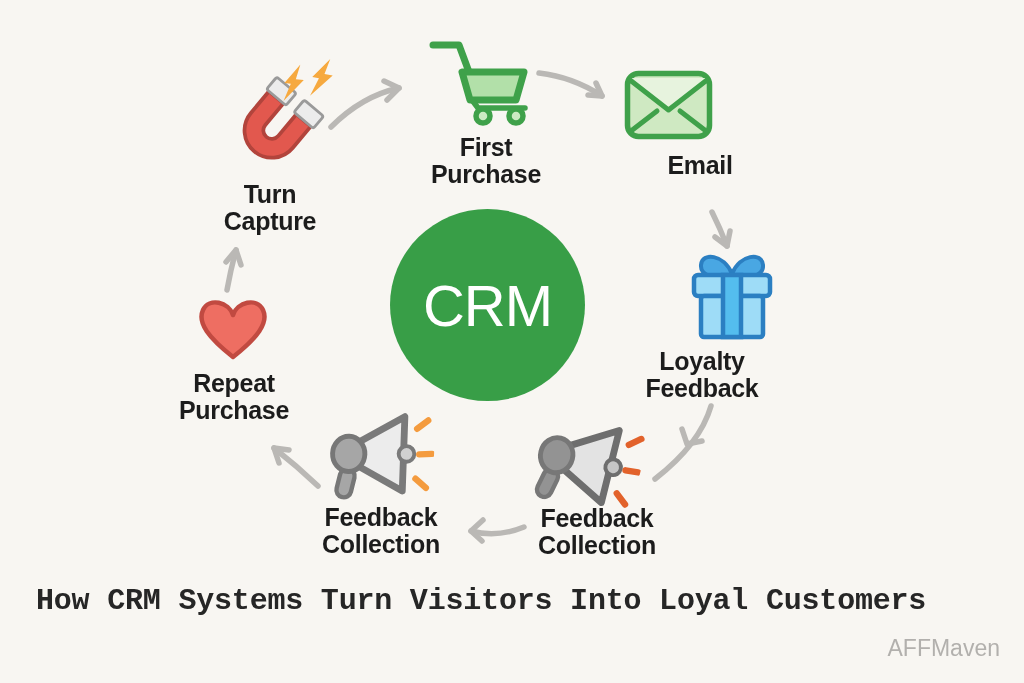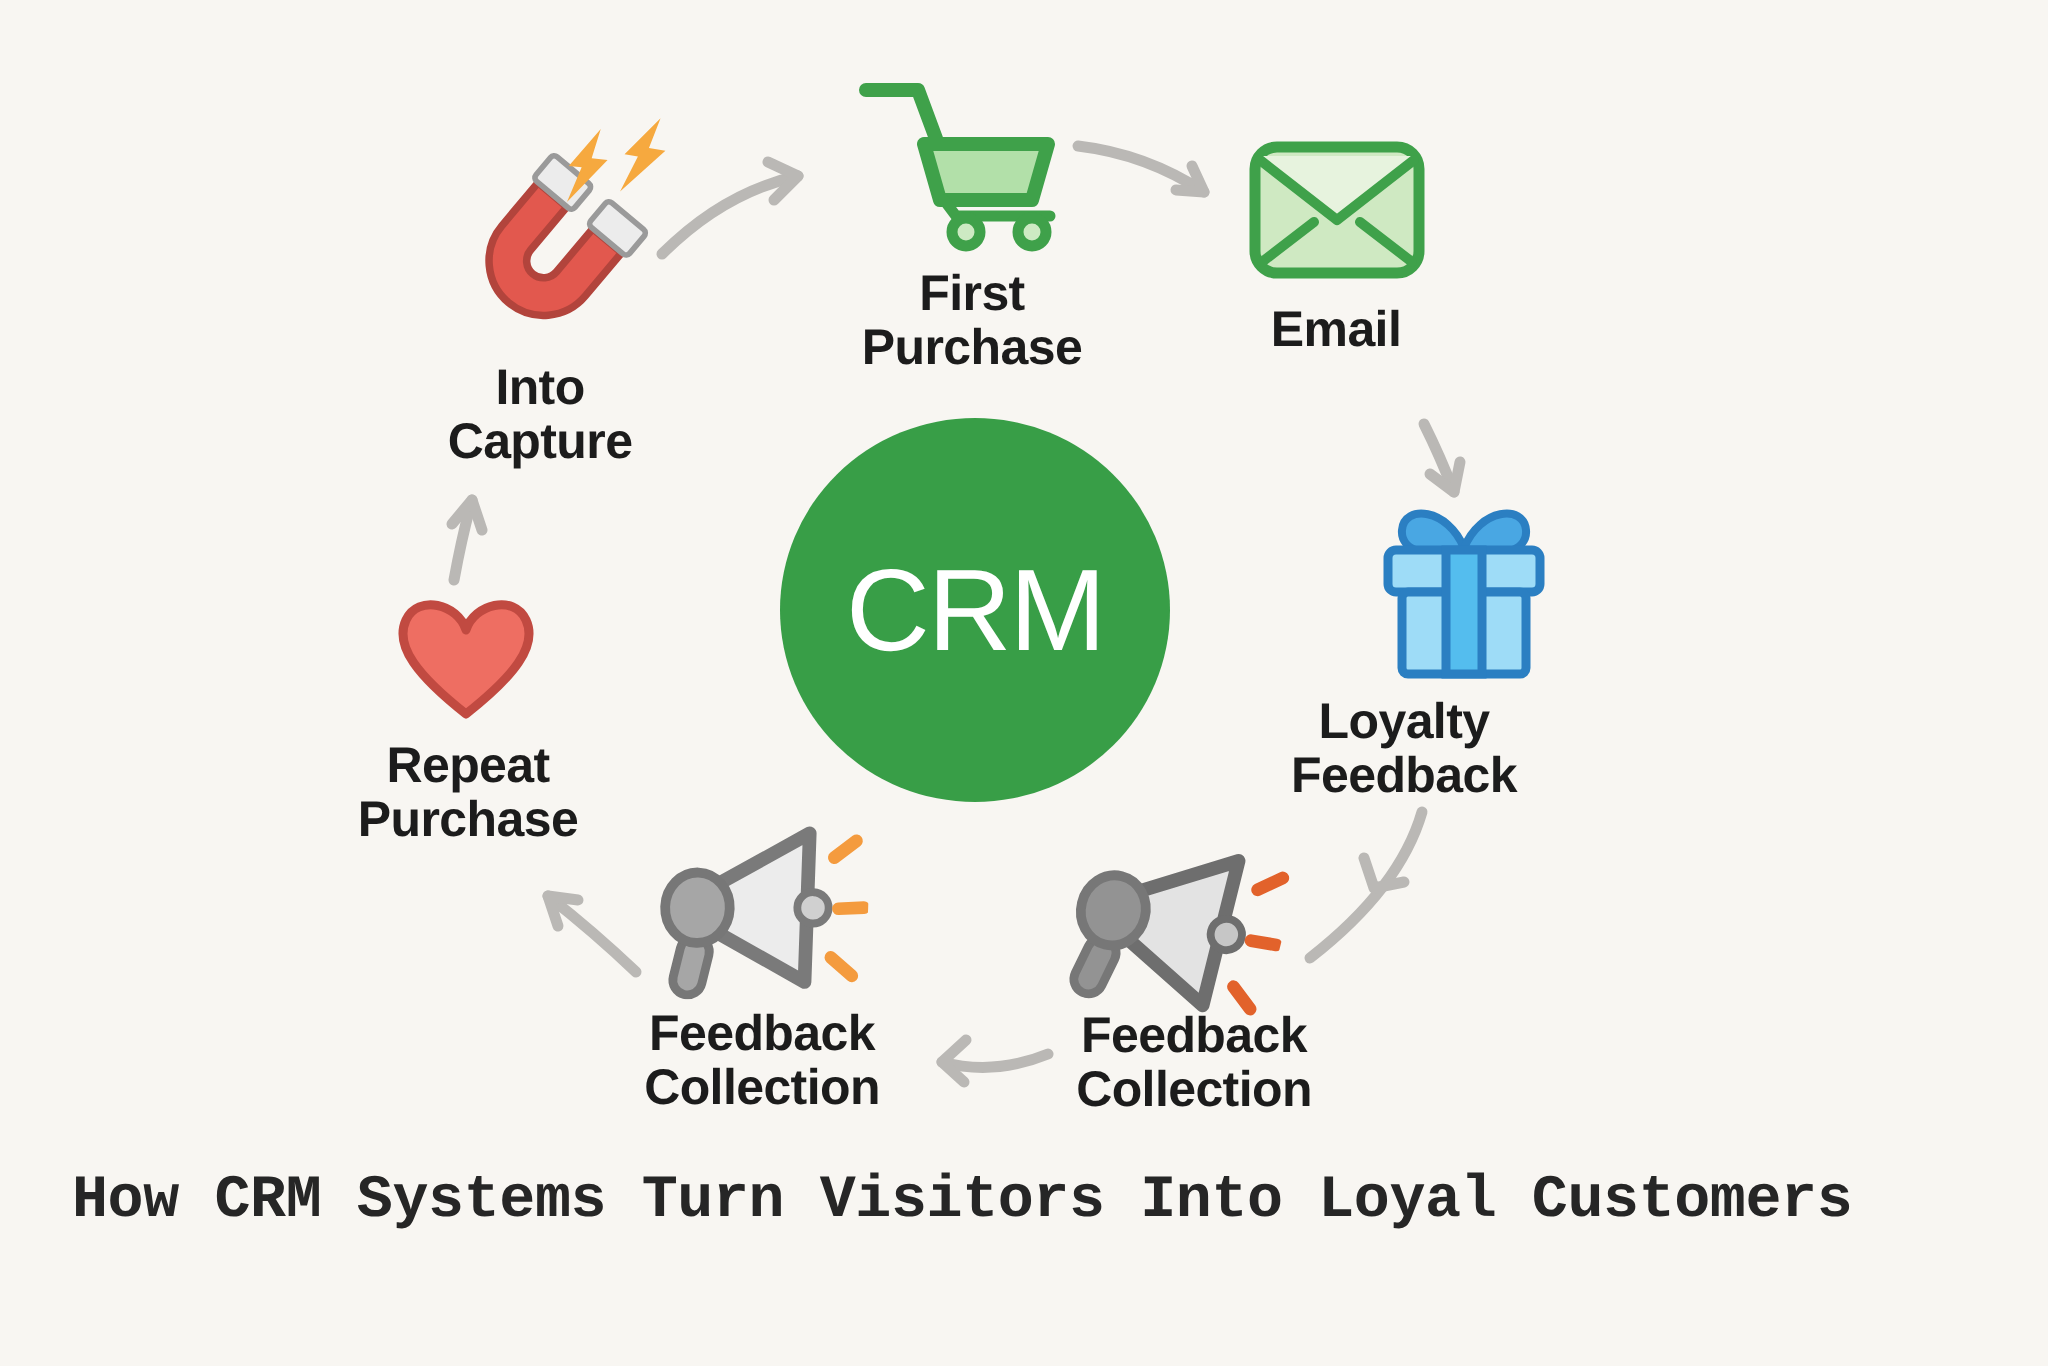--- a/index.html
+++ b/index.html
@@ -83,21 +83,21 @@
     <rect x="17.5" y="5" width="27" height="17" rx="2.5" fill="var(--magnet-tip,#ececec)" stroke="#9a9a9a" stroke-width="3"></rect>
     <rect x="55.5" y="5" width="27" height="17" rx="2.5" fill="var(--magnet-tip,#ececec)" stroke="#9a9a9a" stroke-width="3"></rect>
   </svg>
   <svg class="icon" style="left:281px;top:64px;width:26px;height:46px;transform:rotate(6deg);" viewBox="0 0 26 46">
     <polygon points="17,0 3,20 9.5,20 4,38 22,15 14,15" fill="var(--lightning-orange,#f6a93f)"></polygon>
   </svg>
   <svg class="icon" style="left:308px;top:58px;width:28px;height:48px;transform:rotate(10deg);" viewBox="0 0 26 46">
     <polygon points="17,0 3,20 9.5,20 4,38 22,15 14,15" fill="var(--lightning-orange,#f6a93f)"></polygon>
   </svg>
   <div class="lbl" style="left:160px;top:181px;">
-    <span>Into</span>
+    <span>Turn</span>
       <span>Capture</span>
   </div>
 
   <svg class="icon" style="left:428px;top:33px;width:112px;height:95px;" viewBox="0 0 112 95">
     <path d="M 5 12 L 31 12 L 41 39" fill="none" stroke="var(--icon-green,#3fa14a)" stroke-width="7" stroke-linecap="round" stroke-linejoin="round"></path>
     <path d="M 34 39 L 96 39 L 88 67 L 42 67 Z" fill="var(--icon-green-light,#b2e0a9)" stroke="var(--icon-green,#3fa14a)" stroke-width="7" stroke-linejoin="round"></path>
     <path d="M 44 67 L 50 75 L 97 75" fill="none" stroke="var(--icon-green,#3fa14a)" stroke-width="5.5" stroke-linecap="round" stroke-linejoin="round"></path>
     <circle cx="55" cy="83" r="7" fill="var(--wheel-green-light,#cdeac3)" stroke="var(--icon-green,#3fa14a)" stroke-width="5.5"></circle>
     <circle cx="88" cy="83" r="7" fill="var(--wheel-green-light,#cdeac3)" stroke="var(--icon-green,#3fa14a)" stroke-width="5.5"></circle>
   </svg>
@@ -105,21 +105,21 @@
     <span>First</span>
       <span>Purchase</span>
   </div>
 
   <svg class="icon" style="left:624px;top:70px;width:89px;height:70px;" viewBox="0 0 89 70">
     <rect x="3.5" y="3.5" width="82" height="63" rx="11" fill="var(--envelope-fill,#cfe9c2)" stroke="var(--icon-green,#3fa14a)" stroke-width="5.5"></rect>
     <polygon points="7,8 82,8 44.5,40" fill="var(--envelope-flap,#e7f3de)"></polygon>
     <path d="M 6 10 L 44.5 40 L 83 10" fill="none" stroke="var(--icon-green,#3fa14a)" stroke-width="5" stroke-linecap="round" stroke-linejoin="round"></path>
     <path d="M 7 61 L 33 41 M 82 61 L 56 41" fill="none" stroke="var(--icon-green,#3fa14a)" stroke-width="5" stroke-linecap="round"></path>
   </svg>
-  <div class="lbl" style="left:558px;top:152px;text-align:center;">
+  <div class="lbl" style="left:590px;top:152px;text-align:center;">
     <span>Email</span>
   </div>
 
   <svg class="icon" style="left:690px;top:248px;width:84px;height:94px;" viewBox="0 0 84 94">
     <path d="M 42 26 C 34 6, 12 4, 11 17 C 10 28, 26 32, 42 26 Z" fill="var(--gift-bow-blue,#49a7e3)" stroke="var(--gift-blue-dark,#2b7fc2)" stroke-width="4" stroke-linejoin="round"></path>
     <path d="M 42 26 C 50 6, 72 4, 73 17 C 74 28, 58 32, 42 26 Z" fill="var(--gift-bow-blue,#49a7e3)" stroke="var(--gift-blue-dark,#2b7fc2)" stroke-width="4" stroke-linejoin="round"></path>
     <rect x="4" y="27" width="76" height="21" rx="4" fill="var(--gift-blue-light,#9edcf7)" stroke="var(--gift-blue-dark,#2b7fc2)" stroke-width="4.5"></rect>
     <rect x="11" y="48" width="62" height="41" rx="3" fill="var(--gift-blue-light,#9edcf7)" stroke="var(--gift-blue-dark,#2b7fc2)" stroke-width="4.5"></rect>
     <rect x="33" y="27" width="18" height="62" fill="var(--gift-blue,#54bdee)" stroke="var(--gift-blue-dark,#2b7fc2)" stroke-width="4.5"></rect>
   </svg>
@@ -154,14 +154,15 @@
 
   <svg class="icon" style="left:196px;top:294px;width:74px;height:70px;" viewBox="0 0 74 70">
     <path d="M 37 21 C 33 8, 13 3, 7 16 C 1 29, 13 44, 37 63 C 61 44, 73 29, 67 16 C 61 3, 41 8, 37 21 Z" fill="var(--heart-red,#ee6e62)" stroke="var(--heart-red-dark,#c14a41)" stroke-width="4.5" stroke-linejoin="round"></path>
   </svg>
   <div class="lbl" style="left:124px;top:370px;">
     <span>Repeat</span>
       <span>Purchase</span>
   </div>
 
   <div class="title">How CRM Systems Turn Visitors Into Loyal Customers</div>
+  <div class="watermark">AFFMaven</div>
 
 </div>
 
 </body></html>

